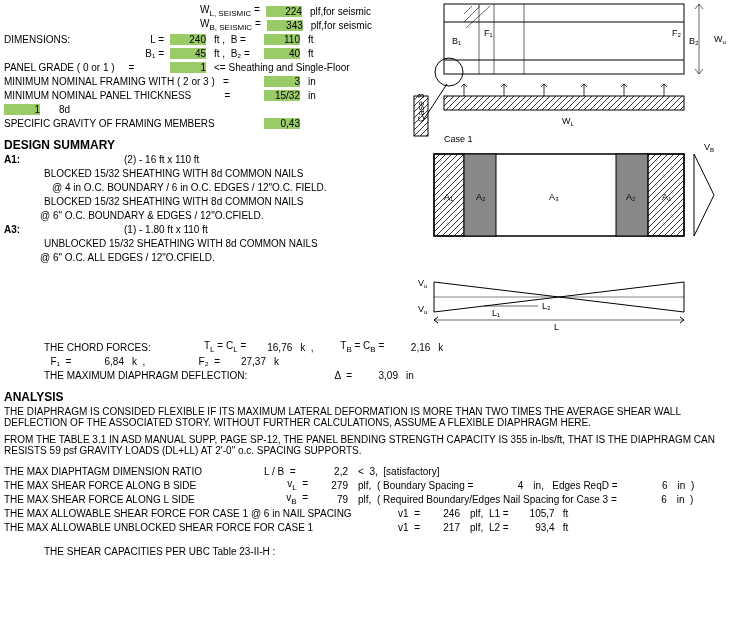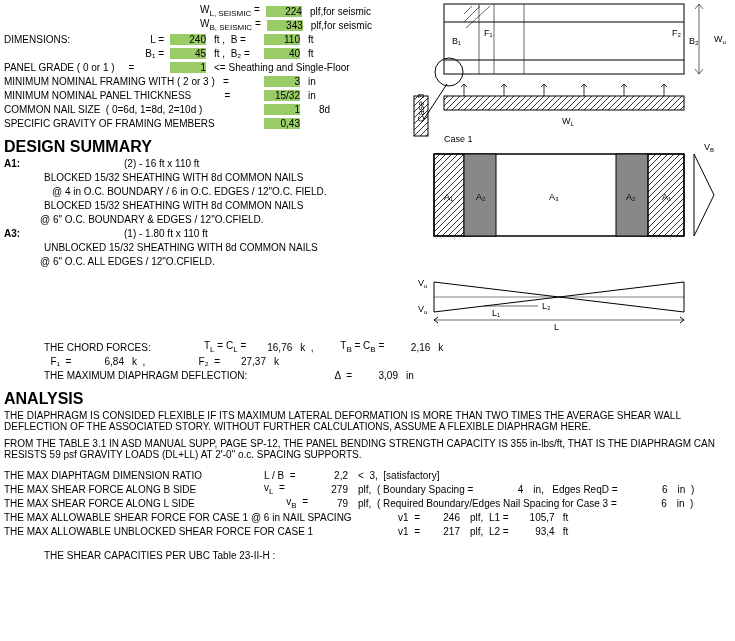--- a/index.html
+++ b/index.html
@@ -6,21 +6,21 @@
 .row{display:flex;align-items:center;min-height:14px}
 .cell{white-space:pre}
 .hilite{background:#99cc66}
 .val{text-align:right;display:inline-block}
 .bold{font-weight:bold}
 .sub{font-size:8px;vertical-align:sub}
 .topwrap{display:flex}
 .leftcol{width:410px}
 .rightcol{flex:1;position:relative}
 svg{overflow:visible}
-.sec-title{font-weight:bold;font-size:16px;margin-top:8px}
+.sec-title{font-weight:bold;font-size:12px;margin-top:8px}
 </style>
 </head>
 <body>
 
 <div class="topwrap">
 <div class="leftcol">
 <div class="row">
   <span class="cell" style="width:196px"></span>
   <span class="cell"><span>W</span><span class="sub">L, SEISMIC</span><span> =</span></span>
   <span class="cell hilite val" style="width:36px;margin-left:6px">224</span>
@@ -57,21 +57,20 @@
   <span class="cell" style="width:260px">MINIMUM NOMINAL FRAMING WITH ( 2 or 3 )   =</span>
   <span class="cell hilite val" style="width:36px">3</span>
   <span class="cell" style="margin-left:8px">in</span>
 </div>
 <div class="row">
   <span class="cell" style="width:260px">MINIMUM NOMINAL PANEL THICKNESS            =</span>
   <span class="cell hilite val" style="width:36px">15/32</span>
   <span class="cell" style="margin-left:8px">in</span>
 </div>
 <div class="row">
-  <span class="cell" style="width:260px">COMMON NAIL SIZE  ( 0=6d, 1=8d, 2=10d )</span>
   <span class="cell hilite val" style="width:36px">1</span>
   <span class="cell" style="margin-left:19px">8d</span>
 </div>
 <div class="row">
   <span class="cell" style="width:260px">SPECIFIC GRAVITY OF FRAMING MEMBERS</span>
   <span class="cell hilite val" style="width:36px">0,43</span>
 </div>
 
 <div class="sec-title">DESIGN SUMMARY</div>
 <div class="row">
@@ -207,21 +206,21 @@
 
 <div style="height:8px"></div>
 <div class="row">
   <span class="cell" style="width:260px">THE MAX DIAPHTAGM DIMENSION RATIO</span>
   <span class="cell" style="width:44px;text-align:left">L / B  =</span>
   <span class="cell val" style="width:34px;margin-left:6px">2,2</span>
   <span class="cell" style="margin-left:10px">&lt;  3,  [satisfactory]</span>
 </div>
 <div class="row">
   <span class="cell" style="width:260px">THE MAX SHEAR FORCE ALONG B SIDE</span>
-  <span class="cell" style="width:44px;"><span>v</span><span class="sub">L</span><span>  =</span></span>
+  <span class="cell" style="width:44px;text-align:right"><span>v</span><span class="sub">L</span><span>  =</span></span>
   <span class="cell val" style="width:34px;margin-left:6px">279</span>
   <span class="cell" style="margin-left:10px">plf,  ( Boundary Spacing =</span>
   <span class="cell val" style="width:50px">4</span>
   <span class="cell" style="margin-left:10px">in,   Edges ReqD =</span>
   <span class="cell val" style="width:50px">6</span>
   <span class="cell" style="margin-left:10px">in  )</span>
 </div>
 <div class="row">
   <span class="cell" style="width:260px">THE MAX SHEAR FORCE ALONG L SIDE</span>
   <span class="cell" style="width:44px;text-align:right"><span>v</span><span class="sub">B</span><span>  =</span></span>

